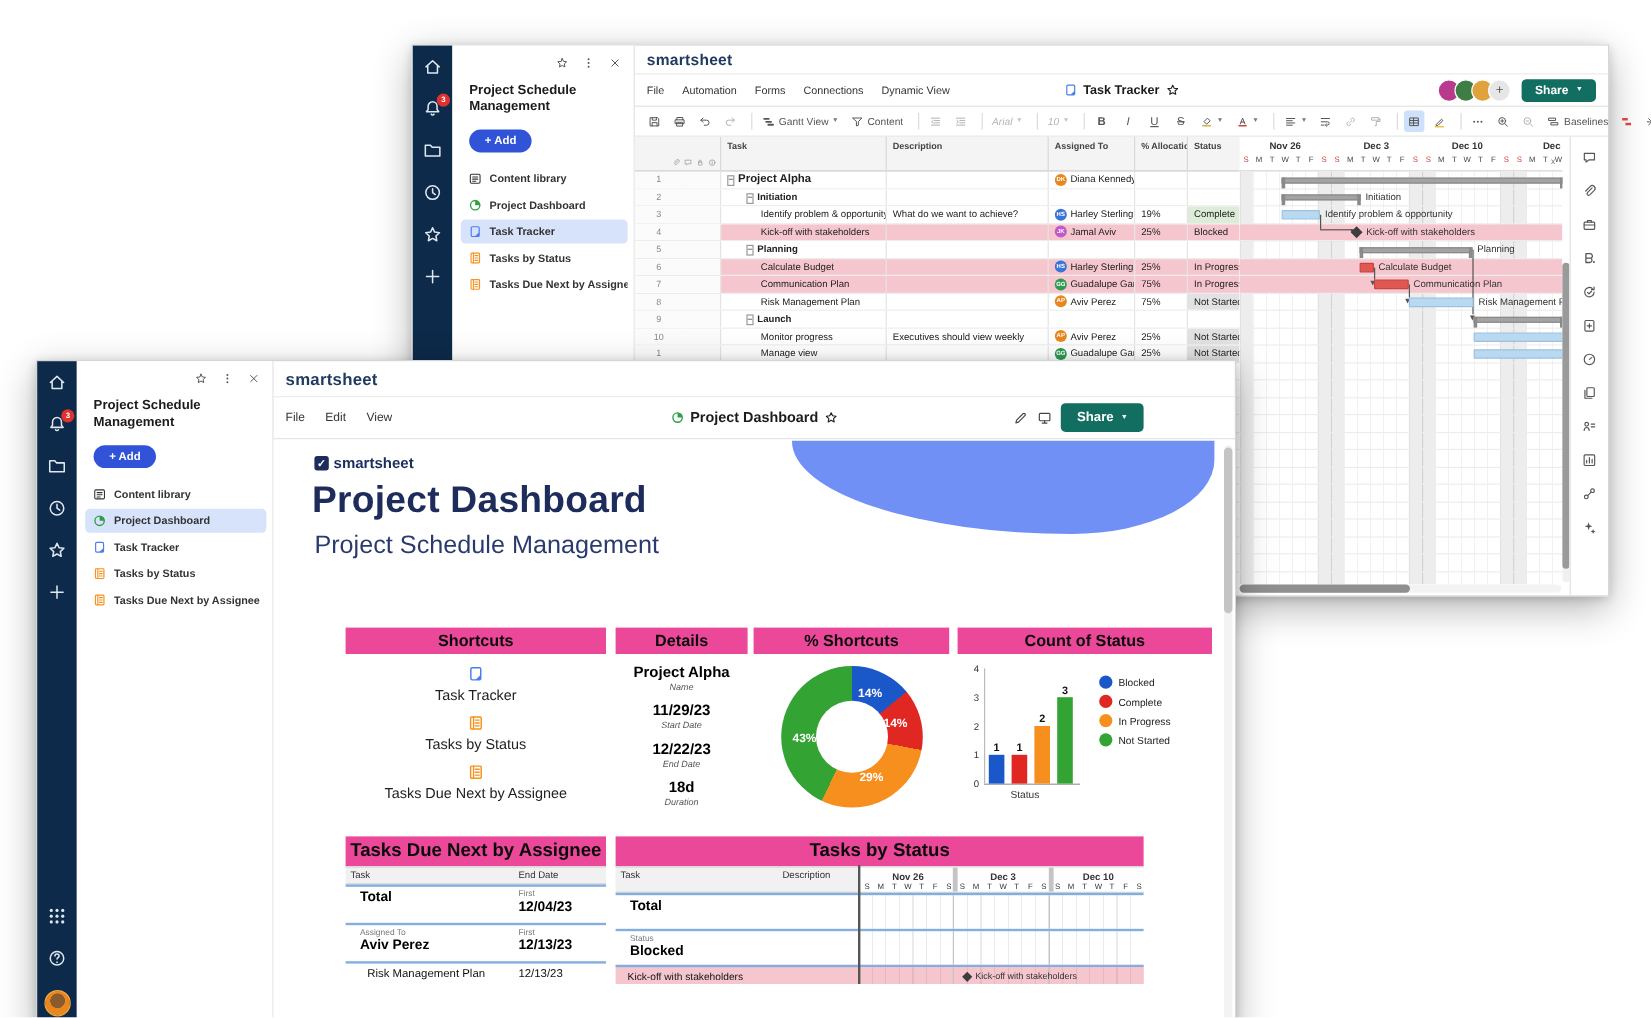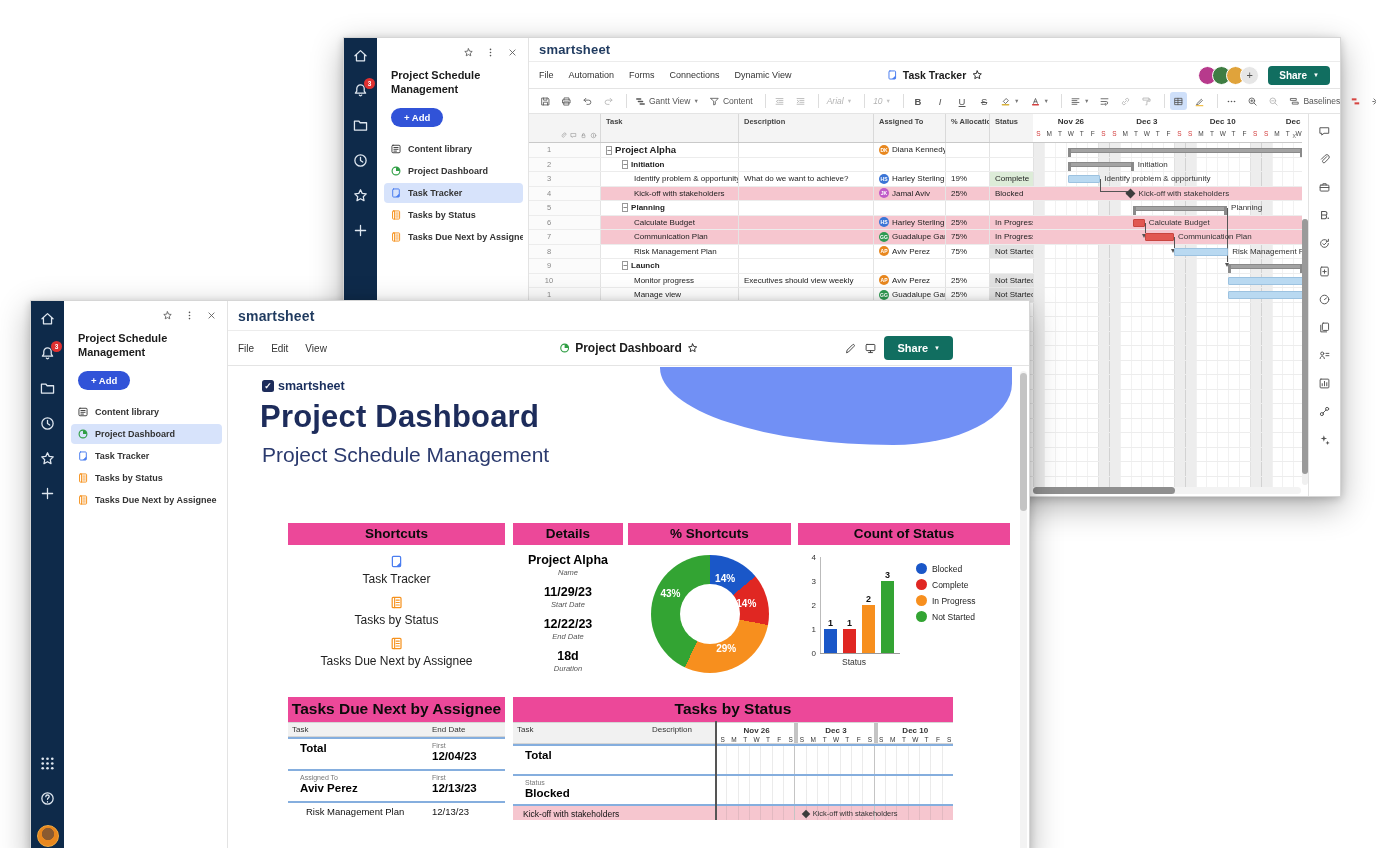--- a/index.html
+++ b/index.html
@@ -1226,21 +1226,21 @@
             </div>
           </div>
           <div class="widget" style="left: 400px; top: 156px; width: 163px;">
             <div class="whead sm">% Shortcuts</div>
             <div class="donutwrap">
               <div class="donut" style="background: conic-gradient(rgb(26, 87, 200) 0%, rgb(26, 87, 200) 14%, rgb(224, 39, 34) 14%, rgb(224, 39, 34) 28%, rgb(247, 143, 30) 28%, rgb(247, 143, 30) 57%, rgb(51, 164, 51) 57%, rgb(51, 164, 51) 100%);"></div>
               <div class="dhole"></div>
               <div class="dlabel" style="left: 64.6054px; top: 17.7117px;">14%</div>
               <div class="dlabel" style="left: 85.7747px; top: 43.3011px;">14%</div>
               <div class="dlabel" style="left: 65.7056px; top: 87.7493px;">29%</div>
-              <div class="dlabel" style="left: 9.93925px; top: 33px;">43%</div>
+              <div class="dlabel" style="left: 9.93925px; top: 55px;">43%</div>
             </div>
           </div>
           <div class="widget" style="left: 570px; top: 156px; width: 212px;">
             <div class="whead sm">Count of Status</div>
             <div class="bchart">
               <div class="bcbase" style="left: 22px; top: 108px; width: 80px;"></div>
               <div class="bcyaxis" style="left: 22px; top: 12px; height: 96px;"></div>
               <div class="bcy" style="right: 194px; top: 104px;">0</div>
               <div class="bcy" style="right: 194px; top: 80px;">1</div>
               <div class="bcy" style="right: 194px; top: 56px;">2</div>

